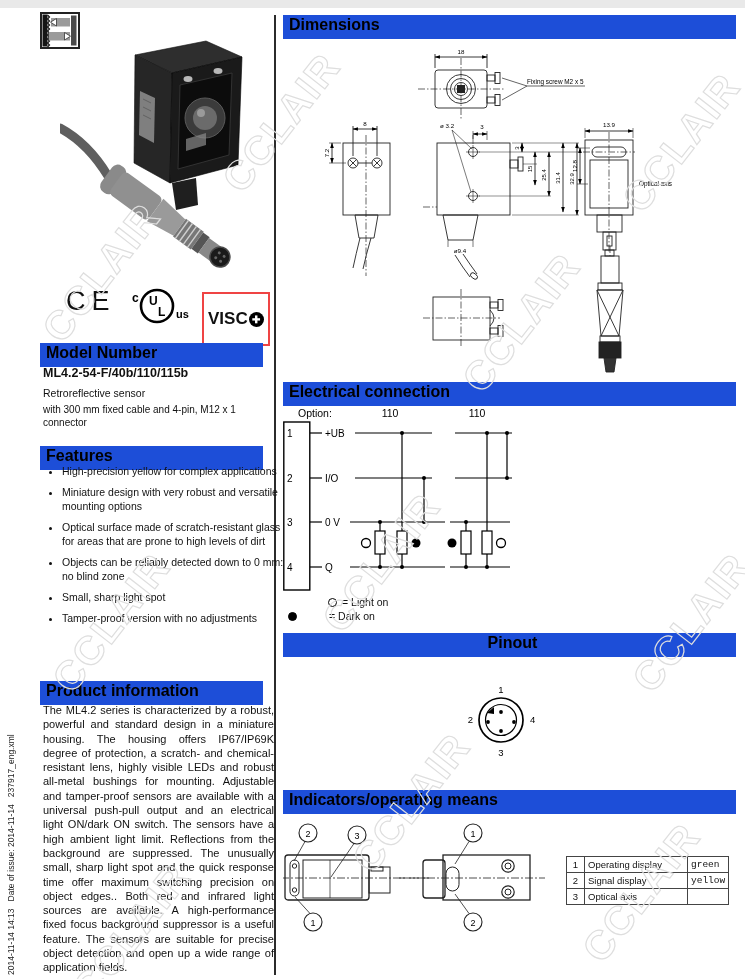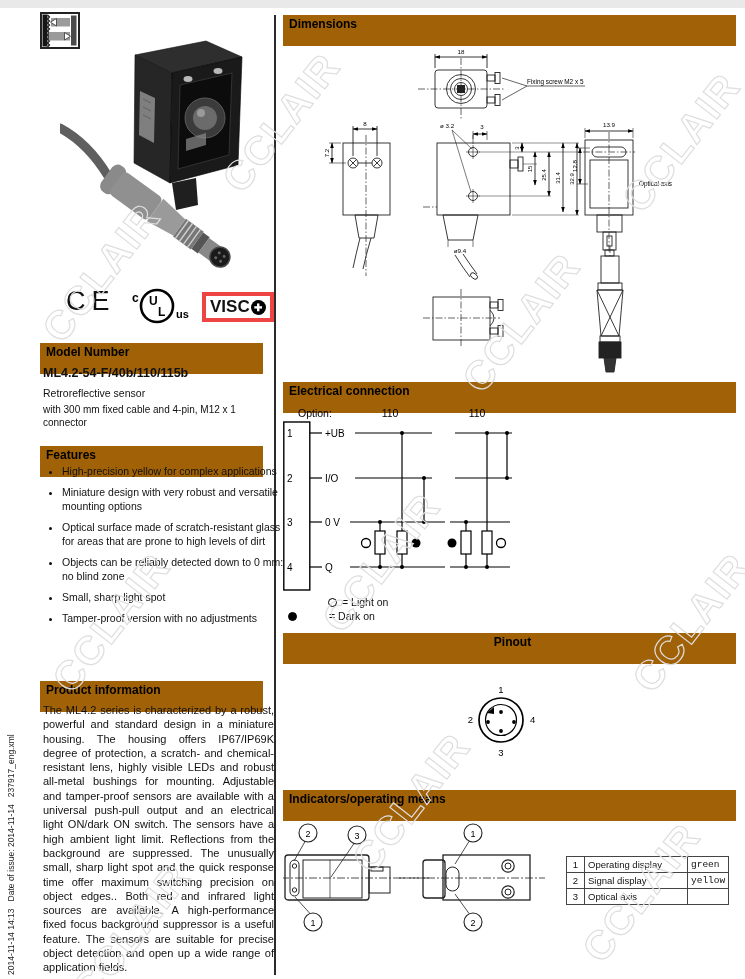--- a/index.html
+++ b/index.html
@@ -1,37 +1,37 @@
 <!DOCTYPE html>
 <html><head>
 <meta charset="utf-8">
 <style>
   html,body{margin:0;padding:0;background:#fff;}
   #page{position:relative;width:745px;height:979px;background:#fff;overflow:hidden;
         font-family:"Liberation Sans",sans-serif;color:#111;}
   .topstrip{position:absolute;left:0;top:0;width:745px;height:8px;background:#e9e9e9;}
   .divider{position:absolute;left:274px;top:15px;width:2px;height:960px;background:#2b2b2b;}
-  .hdr{position:absolute;background:#a16207;color:#000;font-weight:bold;font-size:12px;
-       line-height:19px;height:31px;padding-left:6px;box-sizing:border-box;}
+  .hdr{position:absolute;background:#1d4ed8;color:#000;font-weight:bold;font-size:16px;
+       line-height:19px;height:24px;padding-left:6px;box-sizing:border-box;}
   .hdr.left{left:40px;width:223px;}
   .hdr.right{left:283px;width:453px;}
   .wm{position:absolute;font-size:40px;font-weight:bold;letter-spacing:2px;color:transparent;
       -webkit-text-stroke:1.2px #dedede;transform:rotate(-52deg);pointer-events:none;z-index:30;}
   .vfooter{position:absolute;left:6px;top:975px;transform:rotate(-90deg);transform-origin:0 0;
        font-size:8.5px;color:#222;white-space:pre;}
   .modelcode{position:absolute;left:43px;top:366px;font-size:12.5px;font-weight:bold;}
   .modelsub{position:absolute;left:43px;top:387px;font-size:10.5px;}
   .modeldesc{position:absolute;left:43px;top:403px;width:205px;font-size:10px;line-height:13px;}
   .features-list{position:absolute;left:46px;top:464px;width:226px;margin:0;padding:0 0 0 16px;}
   .features-list li{font-size:10.5px;line-height:14px;margin-bottom:7px;}
   .prodinfo{position:absolute;left:43px;top:703px;width:231px;font-size:11px;line-height:14.3px;
        text-align:justify;margin:0;}
   .ce{position:absolute;left:66px;top:286px;font-size:27px;letter-spacing:6px;font-weight:400;text-align:center;}
-  .visco{position:absolute;left:202px;top:292px;border:4px solid #ef4444;background:#fff;
-       padding:1px 4px;font-size:17px;font-weight:800;font-style:normal;letter-spacing:0;
+  .visco{position:absolute;left:202px;top:292px;border:2px solid #ef4444;background:#fff;
+       padding:15px 4px;font-size:17px;font-weight:800;font-style:normal;letter-spacing:0;
        display:flex;align-items:center;height:20px;}
   .visco .plus{display:inline-flex;align-items:center;justify-content:center;width:15px;height:15px;
        border-radius:50%;background:#000;color:#fff;font-size:10px;margin-left:1px;}
   .legendrow{position:absolute;left:288px;font-size:10.5px;line-height:12px;display:flex;align-items:center;gap:5px;}
   .sym{display:inline-block;width:9px;height:9px;border-radius:50%;border:1.4px solid #000;box-sizing:border-box;}
   .sym.filled{background:#000;}
   table.ind{position:absolute;left:566px;top:856px;border-collapse:collapse;font-size:9.5px;}
   table.ind td{border:1px solid #444;height:15px;padding:0 3px;}
   td.c-no{width:11px;text-align:center;}
   td.c-name{width:96px;}

